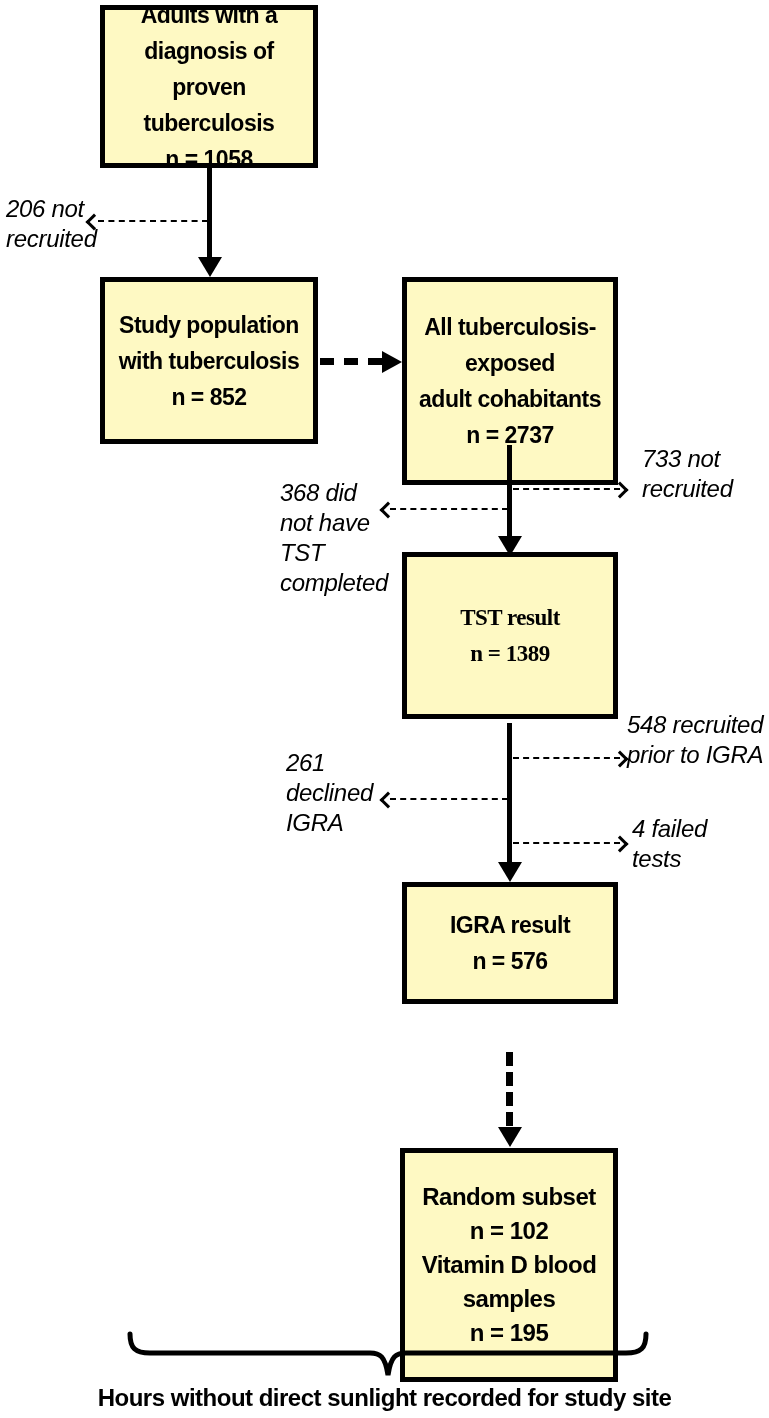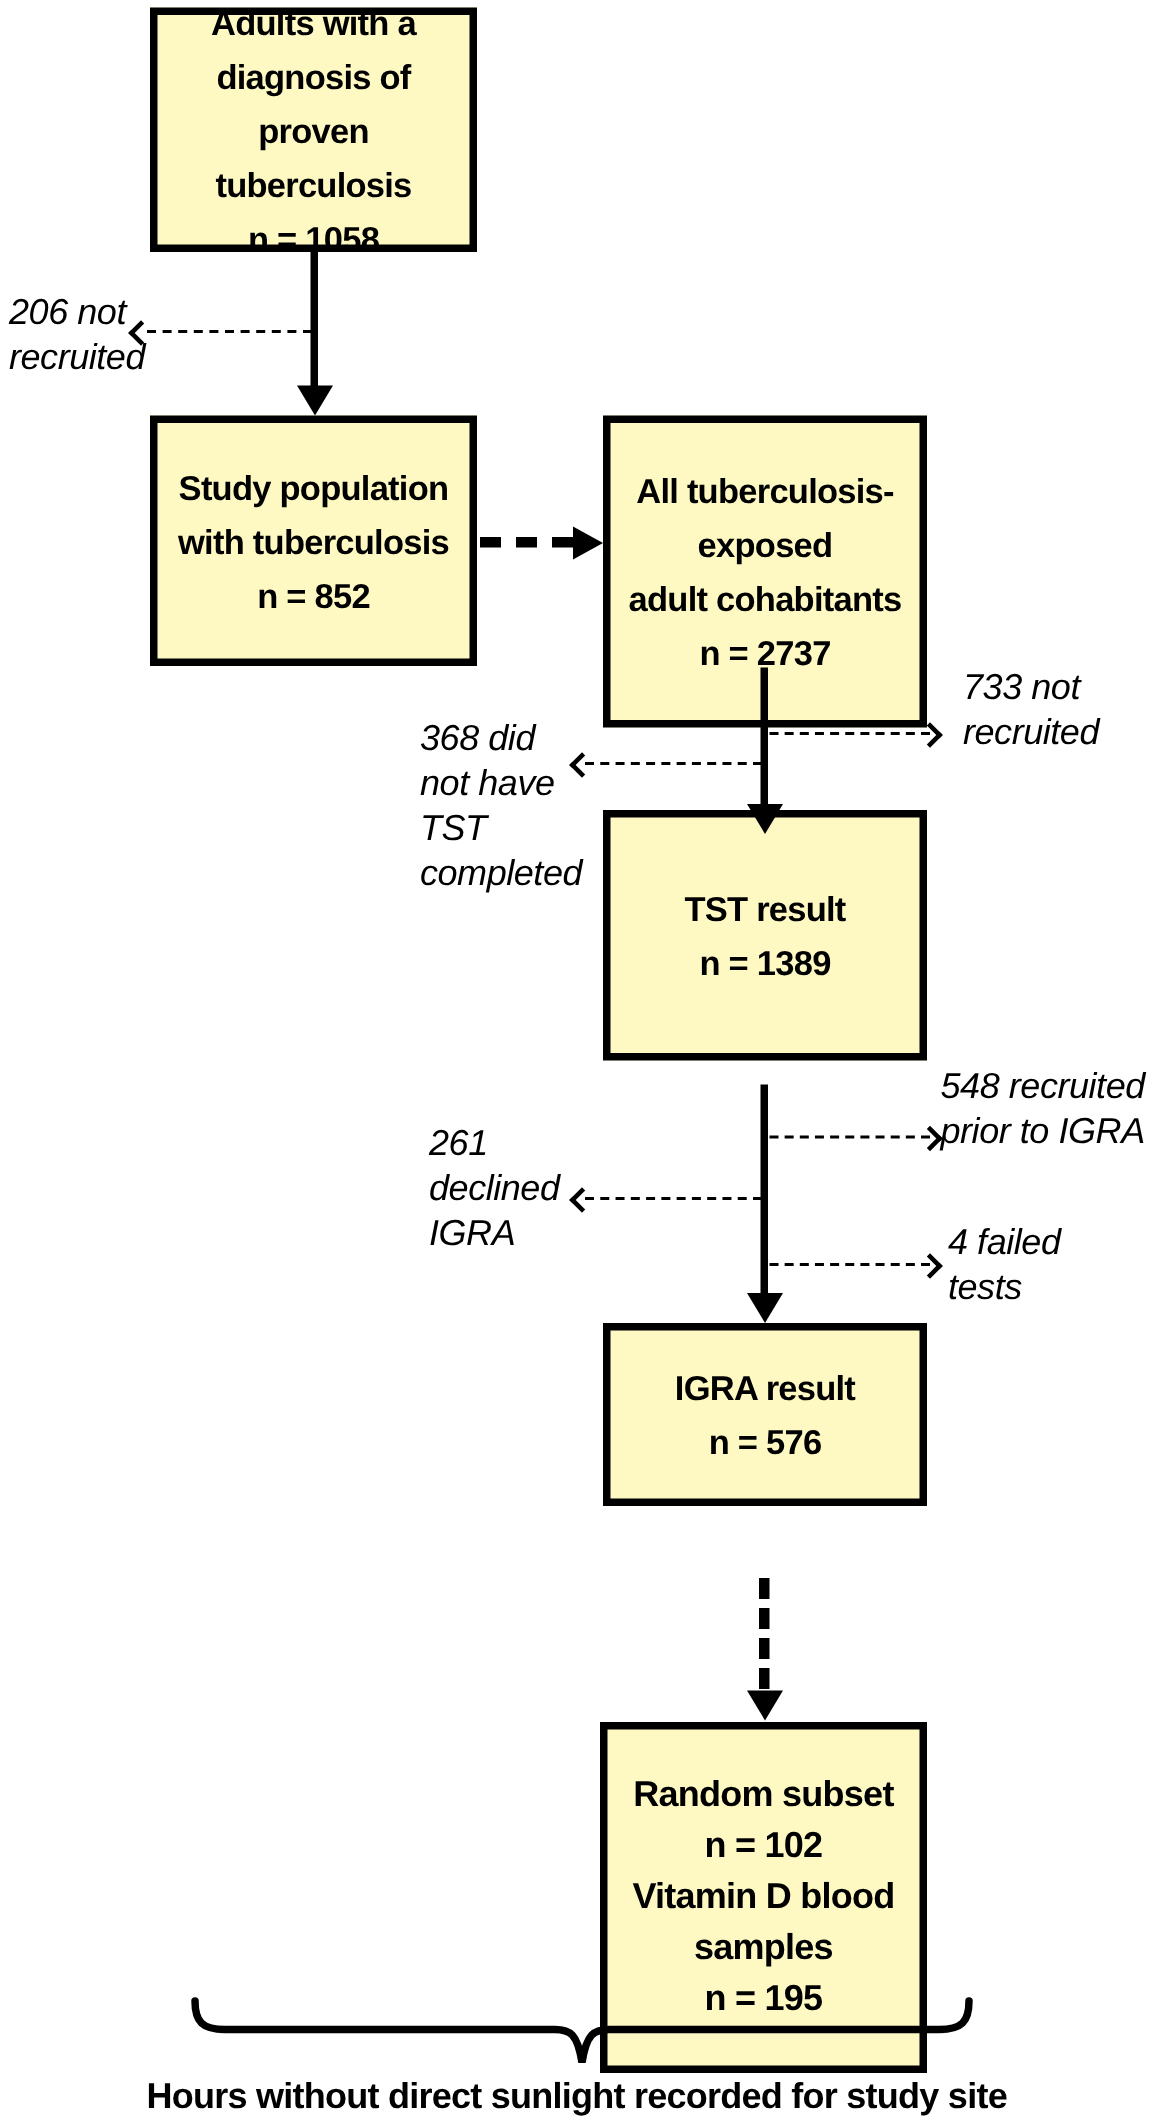--- a/index.html
+++ b/index.html
@@ -89,21 +89,21 @@
 n = 852</div>
   </div>
 
   <div class="box" style="left:402px; top:277px; width:216px; height:208px;">
     <div class="lines">All tuberculosis-
 exposed
 adult cohabitants
 n = 2737</div>
   </div>
 
-  <div class="box" style="left:402px; top:540px; width:216px; height:167px;">
+  <div class="box" style="left:402px; top:552px; width:216px; height:167px;font-family:Liberation Serif, serif;">
     <div class="lines">TST result
 n = 1389</div>
   </div>
 
   <div class="box" style="left:402px; top:882px; width:216px; height:122px;">
     <div class="lines">IGRA result
 n = 576</div>
   </div>
 
   <div class="box" style="left:400px; top:1148px; width:218px; height:234px;">

